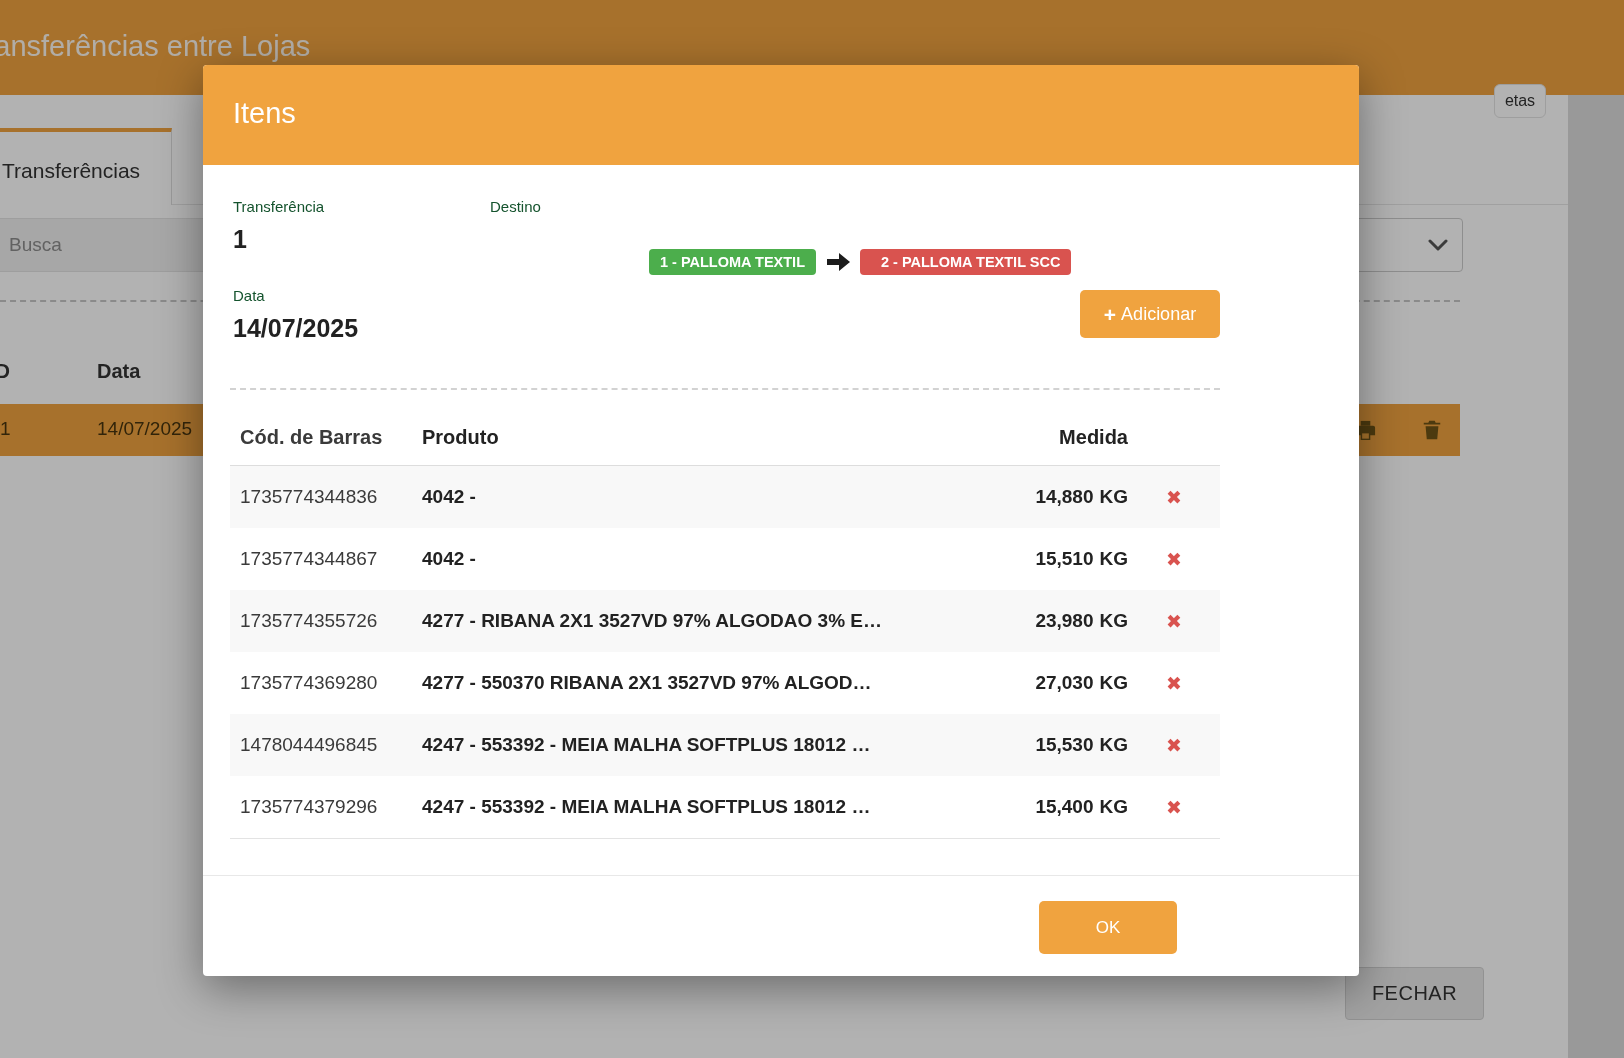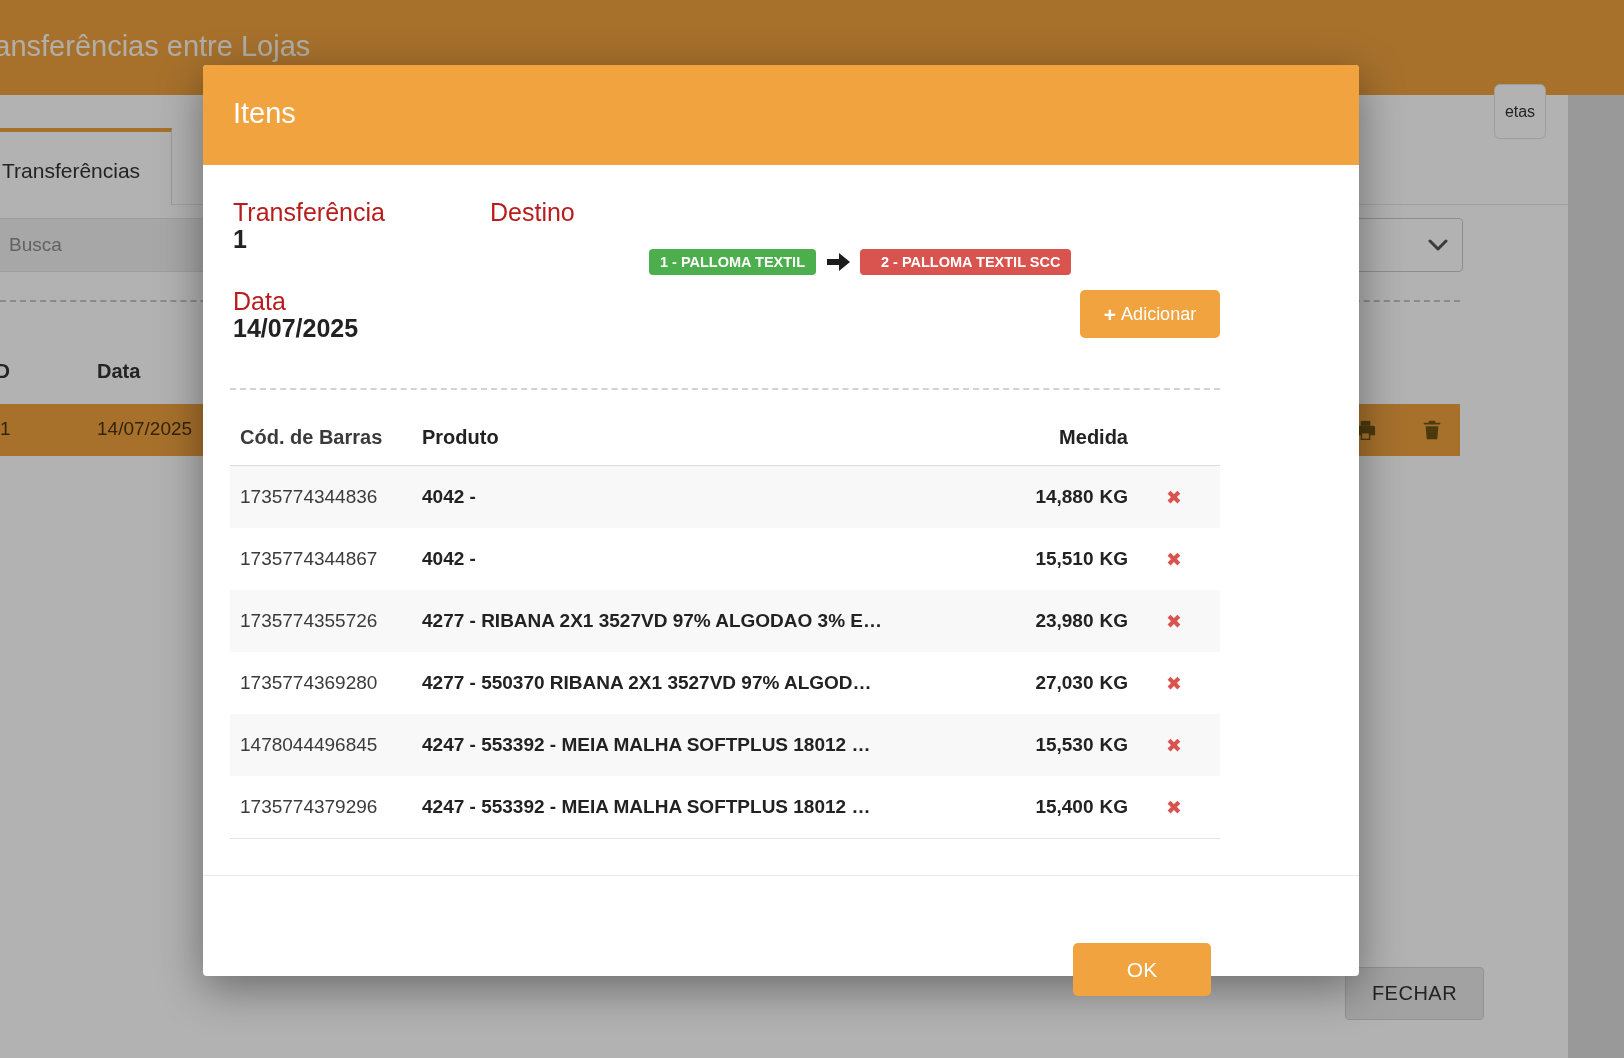--- a/index.html
+++ b/index.html
@@ -9,21 +9,21 @@
     background:#fff; color:#333;
     font-family:"Liberation Sans","DejaVu Sans",sans-serif;
   }
   [data-interactable="true"] { cursor:pointer; }
 
   
   .bg-page { position:absolute; inset:0; }
   .bg-header { position:absolute; left:0; top:0; width:100%; height:95px; background:var(--accent,#f0a33f); }
   .bg-title { position:absolute; left:-32px; top:30px; font-size:29px; color:rgba(255,255,255,.92); white-space:nowrap; }
   .corner-btn {
-    position:absolute; left:1494px; top:84px; width:52px; height:55px;
+    position:absolute; left:1494px; top:84px; width:52px; height:34px;
     background:#fff; border:1px solid #e2e2e2; border-radius:6px;
     font-size:16px; color:#333; overflow:hidden; font-family:inherit;
   }
   .tab {
     position:absolute; left:0; top:128px; width:172px; height:77px;
     background:#fff; border-top:4px solid var(--accent,#f0a33f); border-right:1px solid #ddd; z-index:2;
   }
   .tab-label { position:absolute; left:2px; top:27px; font-size:21px; color:#333; white-space:nowrap; }
   .tabbar-line { position:absolute; left:0; top:204px; width:1568px; border-top:1px solid #e5e5e5; z-index:1; }
   .search-input {
@@ -57,21 +57,21 @@
   .overlay { position:absolute; inset:0; background:rgba(0,0,0,.30); z-index:10; }
 
   
   .modal {
     position:absolute; left:203px; top:65px; width:1156px; height:911px;
     background:#fff; border-radius:4px; z-index:20;
     box-shadow:0 12px 45px rgba(0,0,0,.40);
   }
   .modal-header { position:absolute; left:0; top:0; width:100%; height:100px; background:var(--accent,#f0a33f); border-radius:4px 4px 0 0; }
   .modal-title { position:absolute; left:30px; top:32px; font-size:29px; color:#fff; }
-  .fl { position:absolute; font-size:25px; color:#b91c1c; }
+  .fl { position:absolute; font-size:15px; color:#14532d; }
   .fv { position:absolute; font-size:25px; font-weight:700; color:#222; }
   .f-transf-label  { left:30px;  top:133px; }
   .f-transf-value  { left:30px;  top:160px; }
   .f-destino-label { left:287px; top:133px; }
   .f-data-label    { left:30px;  top:222px; }
   .f-data-value    { left:30px;  top:249px; }
   .badges { position:absolute; left:446px; top:184px; display:flex; align-items:center; gap:9px; }
   .badge { display:inline-block; padding:5px 11px; border-radius:4px; color:#fff; font-size:14.5px; font-weight:700; white-space:nowrap; }
   .badge-green { background:var(--green,#4cae4c); }
   .badge-red   { background:var(--red,#d9534f);padding-left:21px; }
@@ -92,23 +92,23 @@
   .it-body .it-row:nth-child(odd) { background:#f8f8f8; }
   .c-bar  { padding-left:10px; color:#3a3a3a; white-space:nowrap; }
   .c-prod { padding-left:7px; font-weight:700; color:#222; white-space:nowrap; overflow:hidden; text-overflow:ellipsis; }
   .c-med  { text-align:right; font-weight:700; color:#222; white-space:nowrap; }
   .c-med .unit { margin-left:6px; font-weight:600; }
   .c-x { text-align:center; }
   .xicon { color:var(--red,#d9534f); font-weight:700; font-size:19px; }
 
   .modal-footer { position:absolute; left:0; top:810px; width:100%; height:101px; border-top:1px solid #e8e8e8; }
   .ok-btn {
-    position:absolute; left:870px; top:25px; width:138px; height:53px;
+    position:absolute; left:836px; top:25px; width:138px; height:53px;
     background:var(--accent,#f0a33f); border:none; border-radius:5px;
-    color:#fff; font-size:21px; font-family:inherit;margin-top:42px;
+    color:#fff; font-size:17px; font-family:inherit;
   }
 </style>
 </head>
 <body>
 
 <div class="screen" data-interactable="false">
 
   <div class="bg-page" data-interactable="false">
     <div class="bg-header" data-interactable="false">
       <div class="bg-title" data-interactable="false">Transferências entre Lojas</div>

